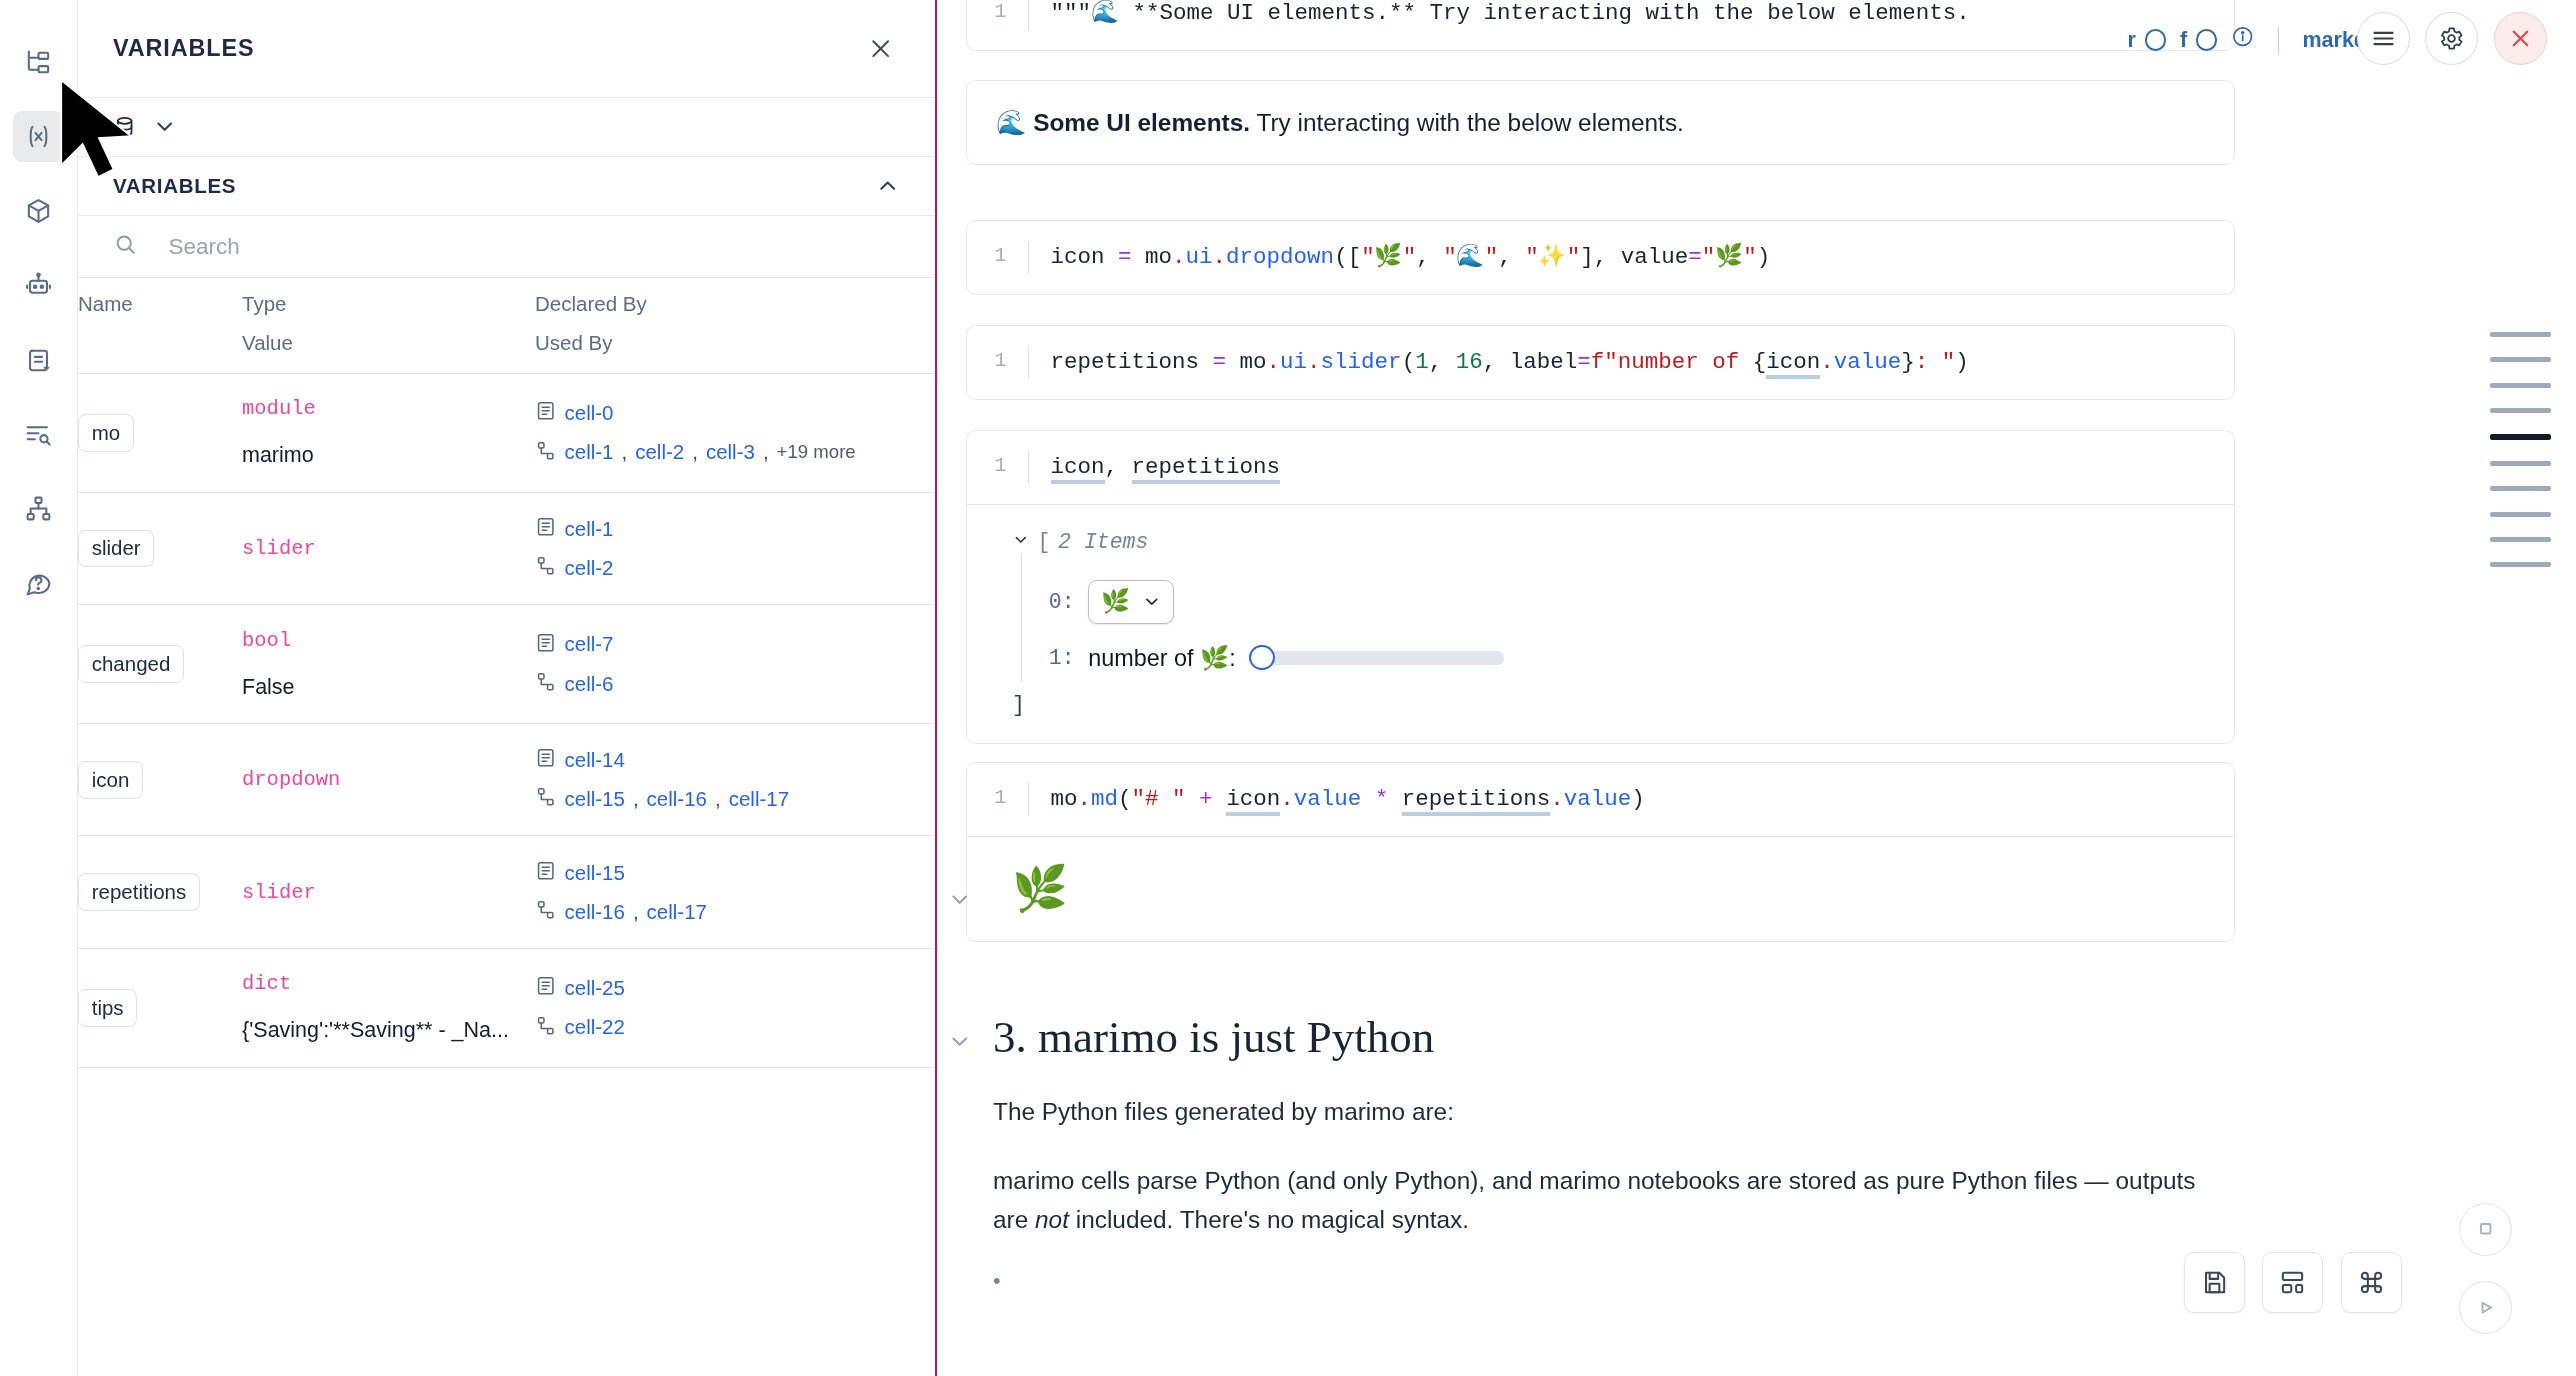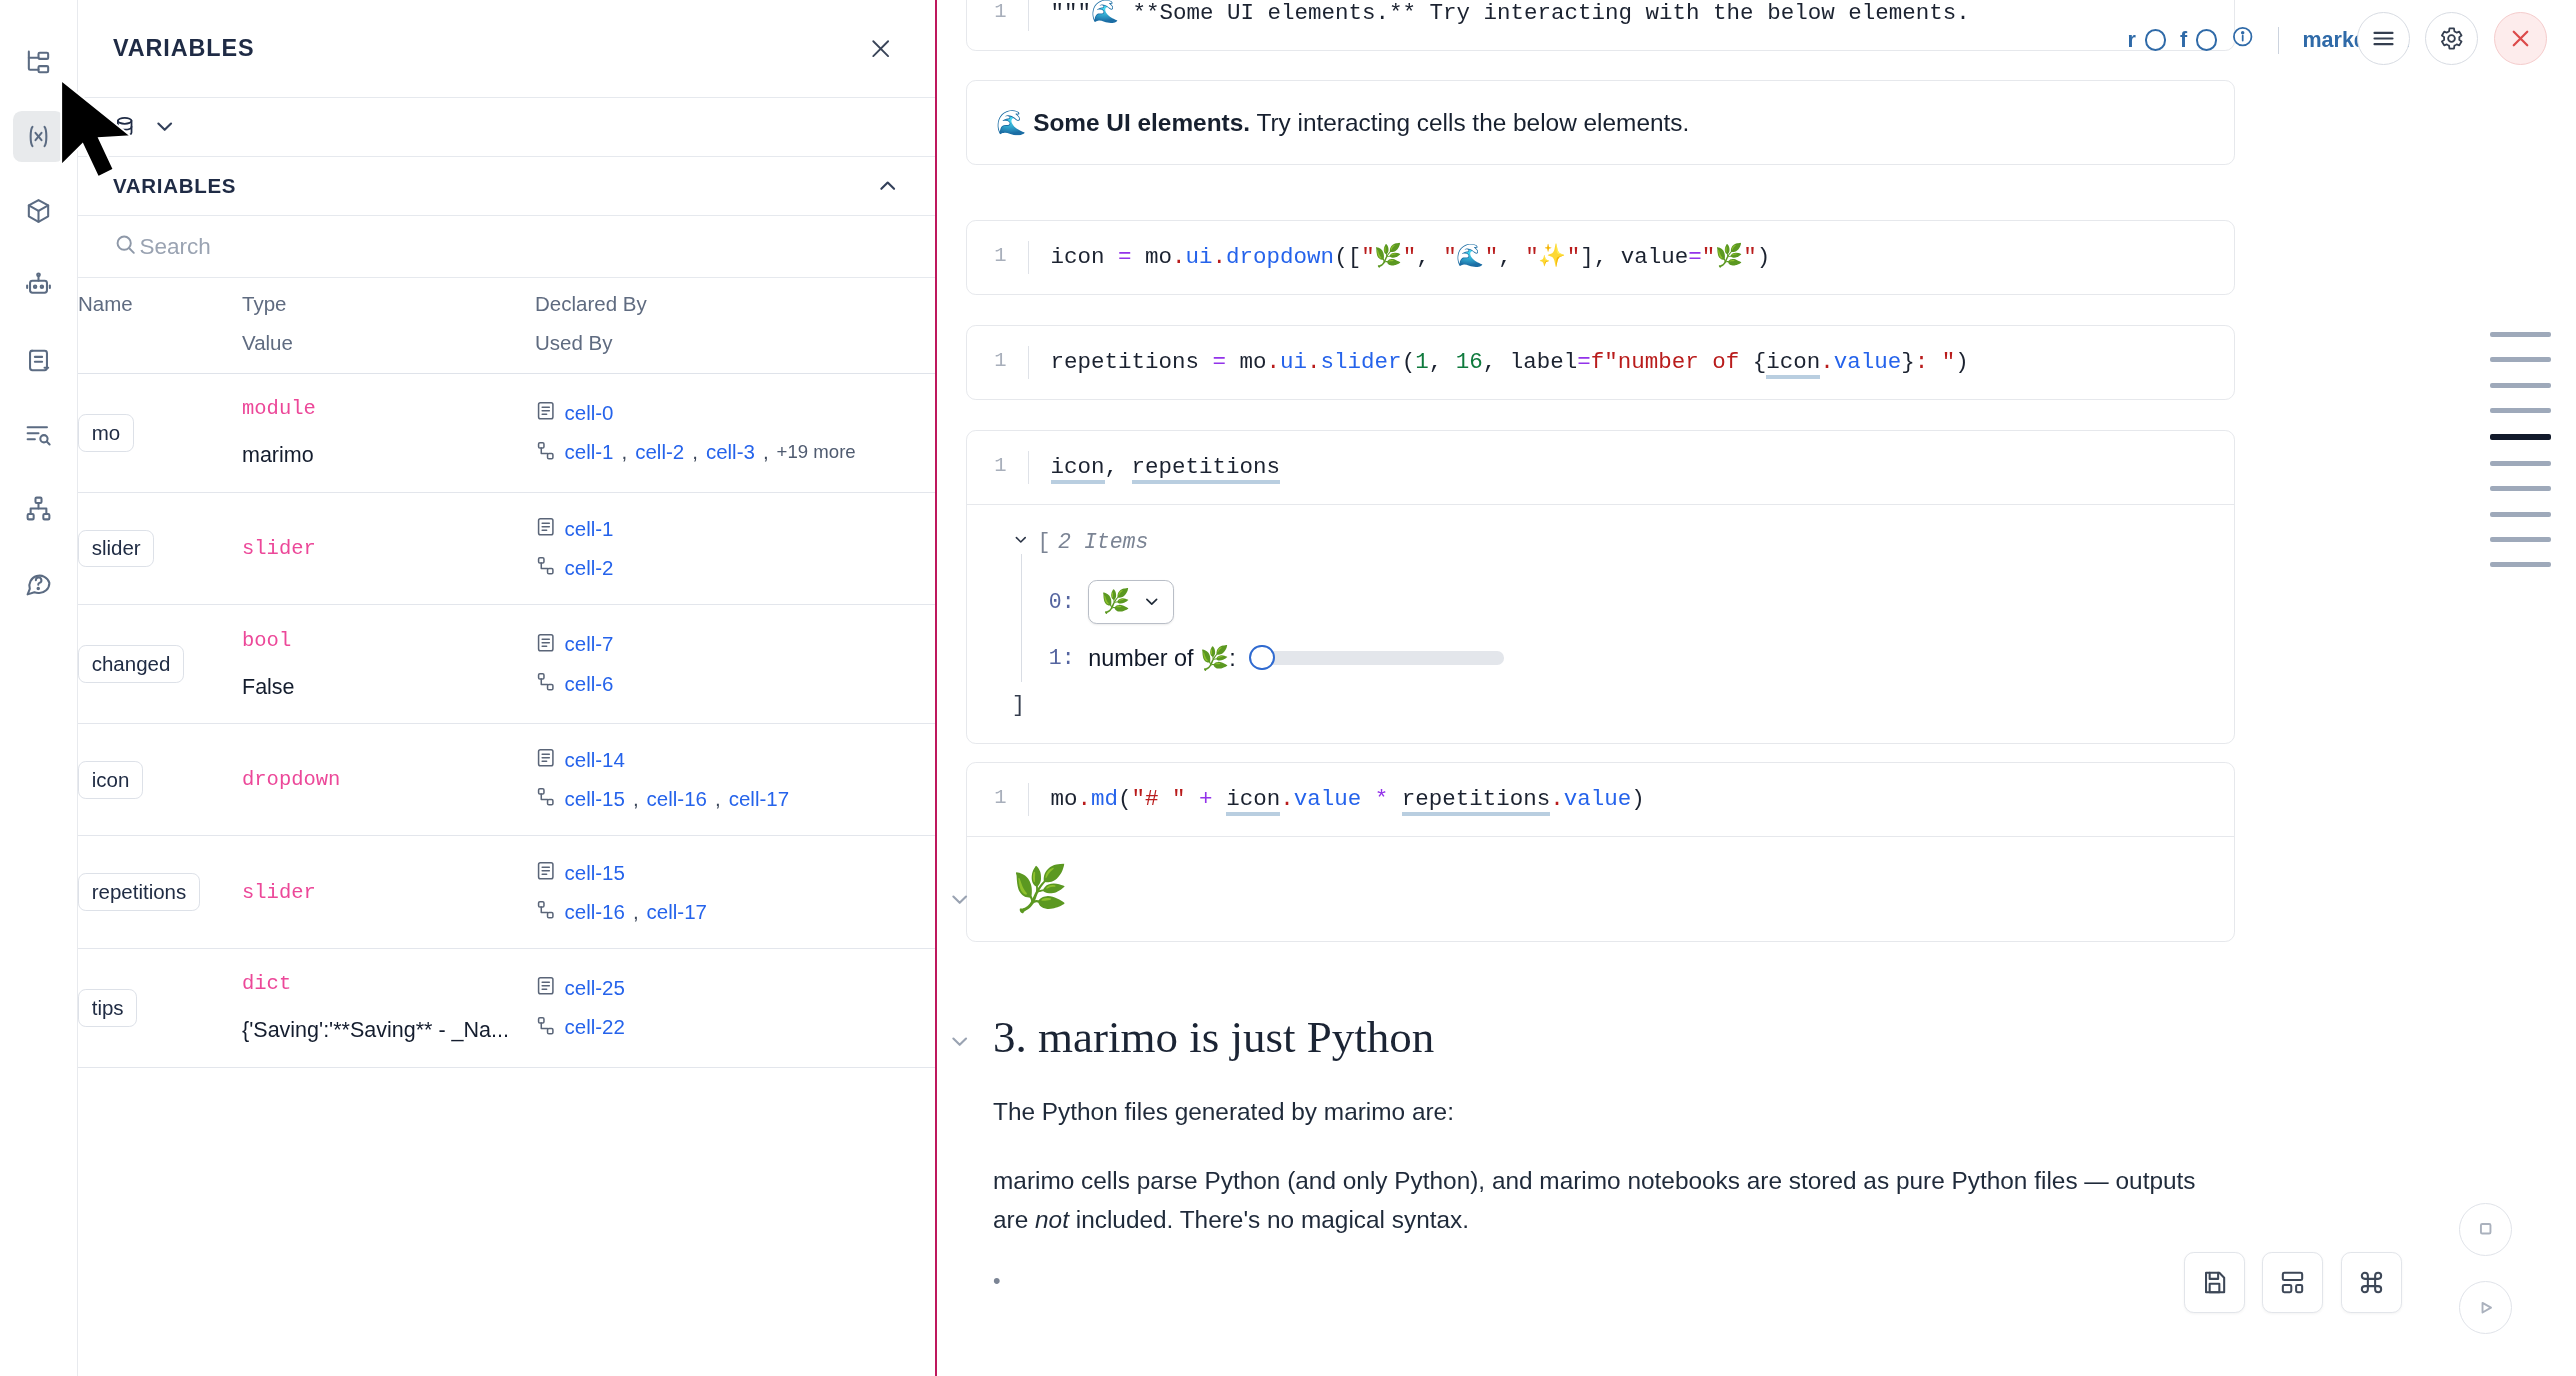--- a/index.html
+++ b/index.html
@@ -57,21 +57,21 @@
   .section-row .lbl {
     font-size: 20.5px; font-weight: 700; letter-spacing: 0.7px; color: #1f2b45;
     flex: 1;
   }
   .section-row .sect-icon { color: #1f2b45; display: flex; }
   .section-row .sect-icon svg { width: 23.4px; height: 23.4px; }
   .chev { color: #33405a; display: flex; }
   .chev svg { width: 25.4px; height: 25.4px; }
 
   .search-row {
-    height: 62px; display: flex; align-items: center; gap: 2px;
+    height: 62px; display: flex; align-items: center; gap: 31px;
     padding: 0 35px; border-bottom: 1px solid #e6e9ee;
   }
   .search-row svg { width: 24.4px; height: 24.4px; color: #8e98a8; flex: 0 0 24.4px; }
   .search-row input {
     border: none; outline: none; font-size: 22.5px; color: #29364d;
     font-family: "Liberation Sans", sans-serif; width: 100%; background: transparent;
   }
   .search-row input::placeholder { color: #9aa3b2; }
 
   
@@ -600,21 +600,21 @@
         <svg viewBox="0 0 24 24" fill="none" stroke="currentColor" stroke-width="2" stroke-linecap="round">
             <path d="M6 6l12 12M18 6L6 18"></path>
           </svg>
       </div>
     </div>
 
     <div style="position:absolute;top:80px;left:29px;width:1269px;">
       <div class="cell-shell">
         <div class="md-out">
           <span>🌊</span>
-          <b>Some UI elements.</b><span> Try interacting cells the below elements.</span>
+          <b>Some UI elements.</b><span> Try interacting with the below elements.</span>
         </div>
       </div>
     </div>
 
     <div style="position:absolute;top:220px;left:29px;width:1269px;">
       <div class="cell-shell">
         <div class="cell-code">
           <div class="gutter">1</div>
           <div class="codeline"><span>icon </span><span class="tok-op">=</span><span> mo</span><span class="tok-dot">.</span><span class="tok-attr">ui</span><span class="tok-dot">.</span><span class="tok-attr">dropdown</span><span>([</span><span class="tok-str">"🌿"</span><span>, </span><span class="tok-str">"🌊"</span><span>, </span><span class="tok-str">"✨"</span><span>], value</span><span class="tok-op">=</span><span class="tok-str">"🌿"</span><span>)</span></div>
         </div>

